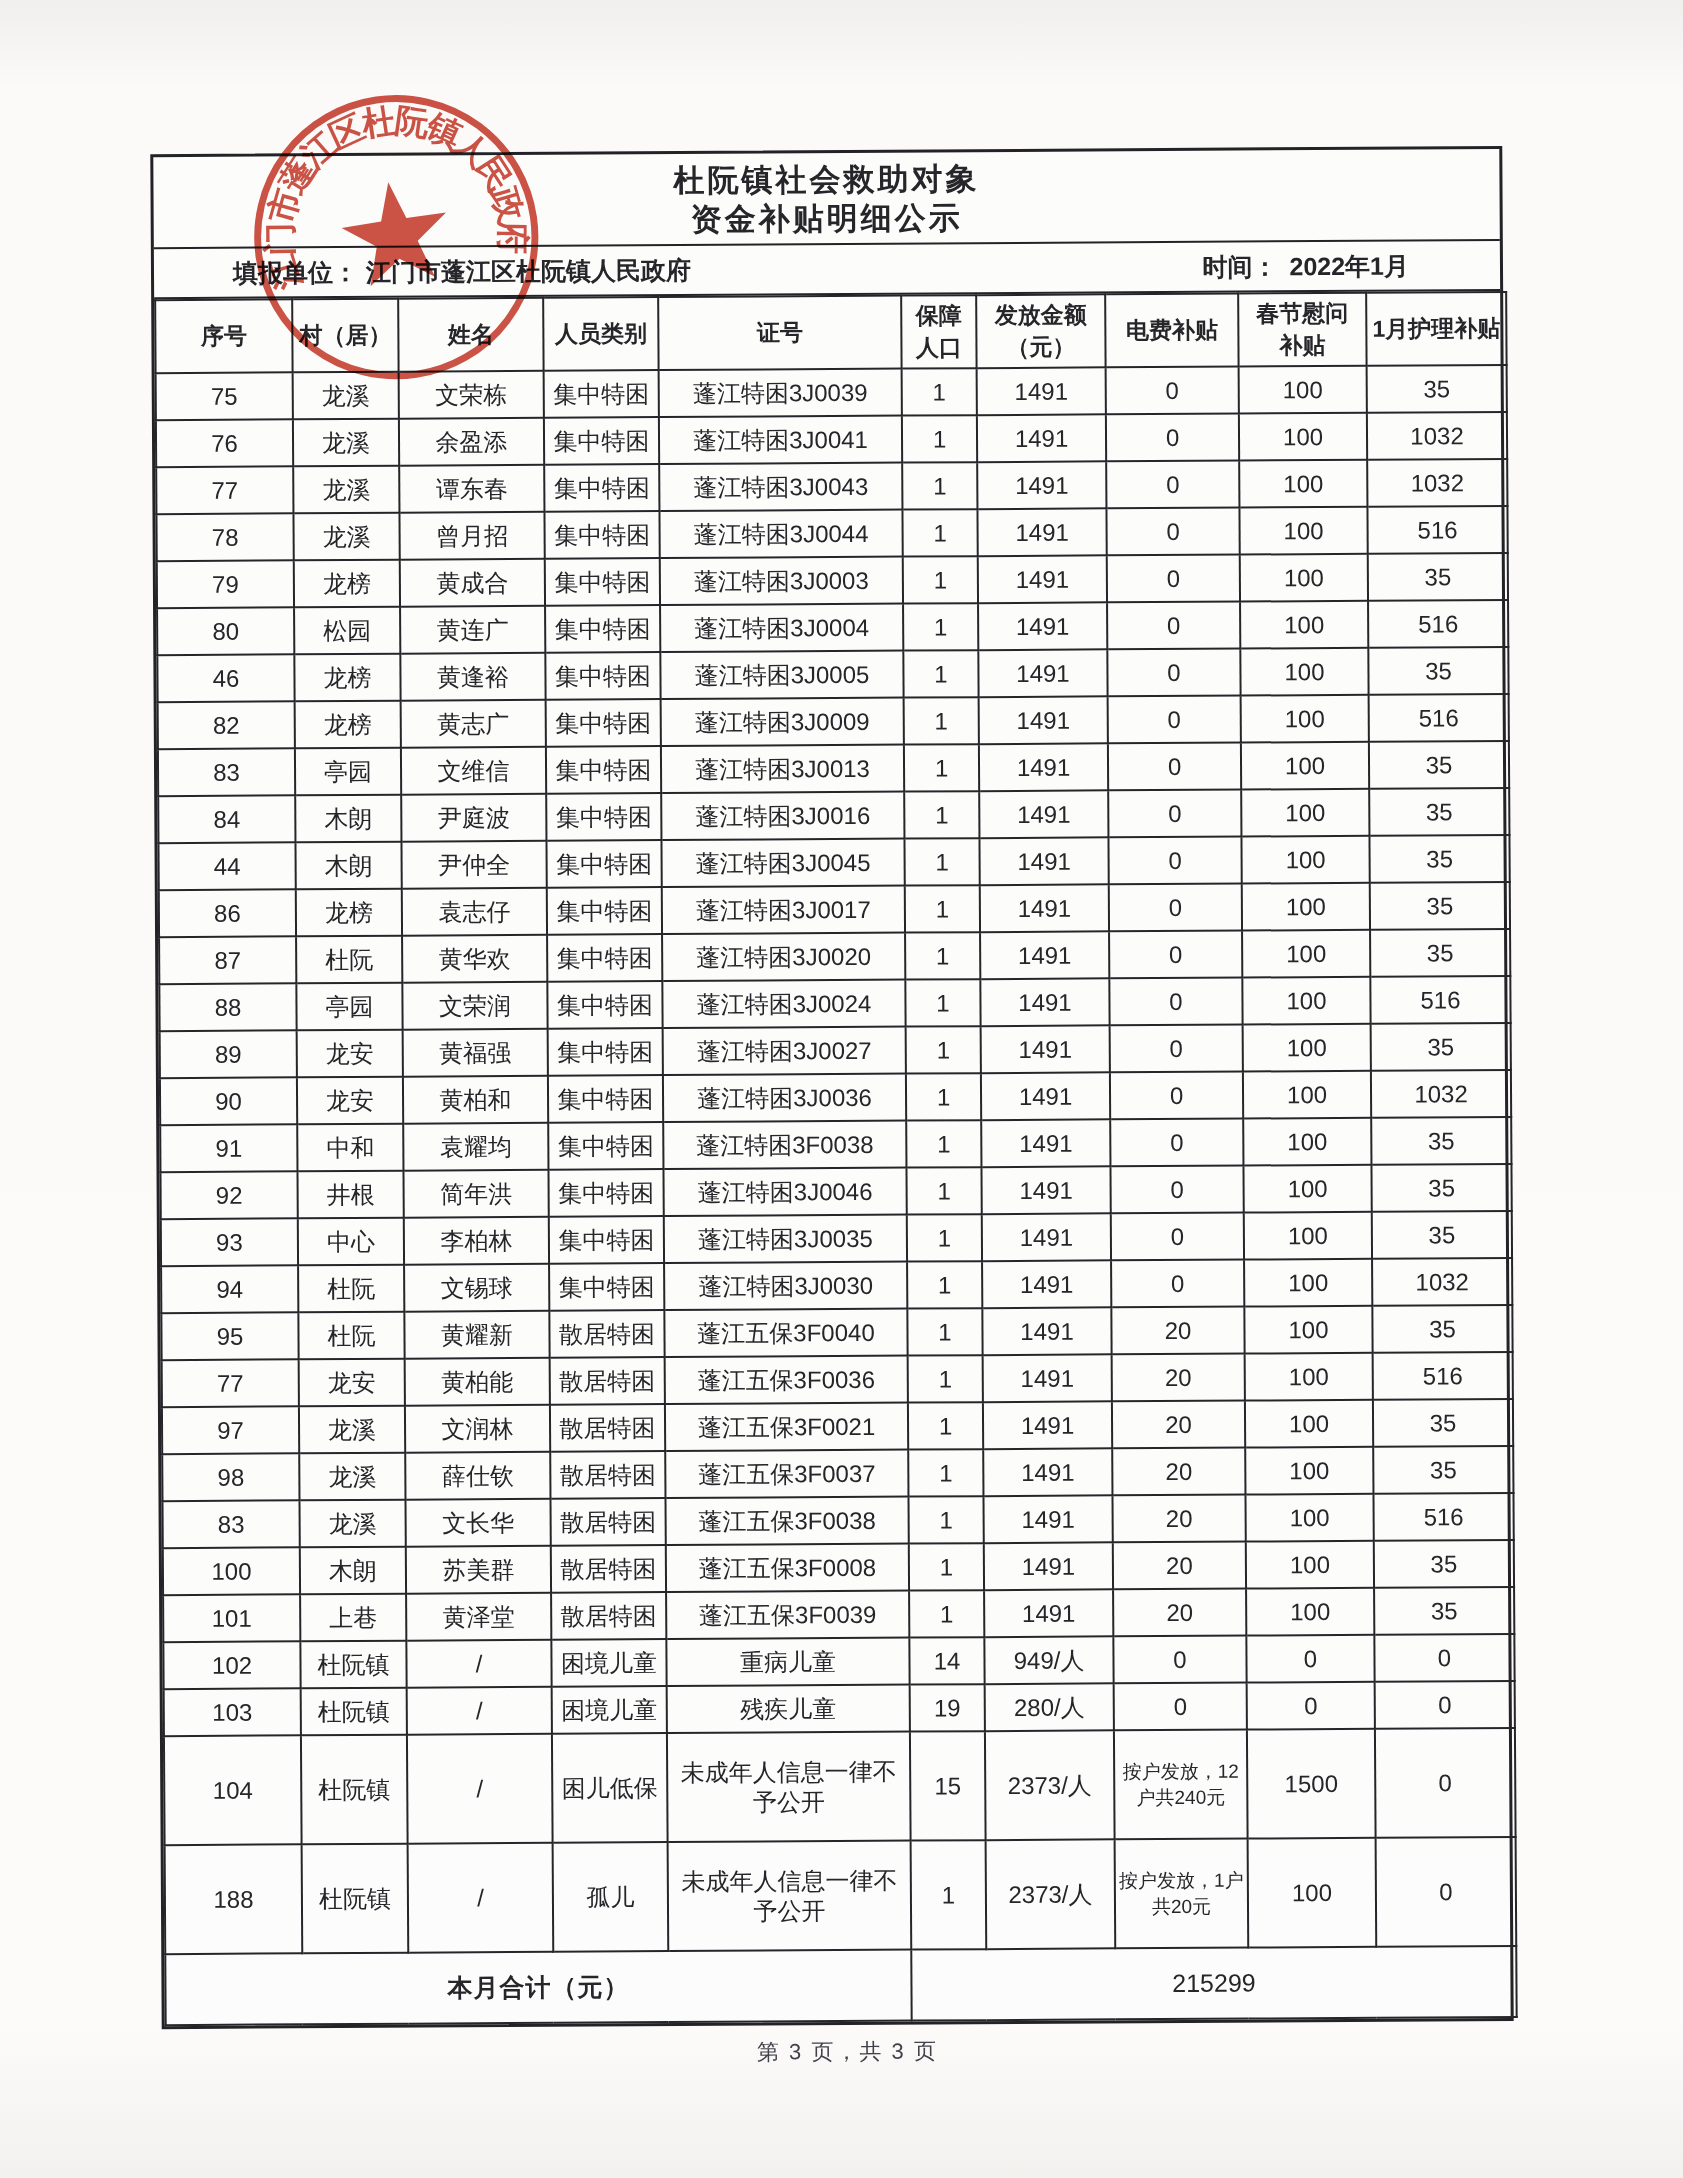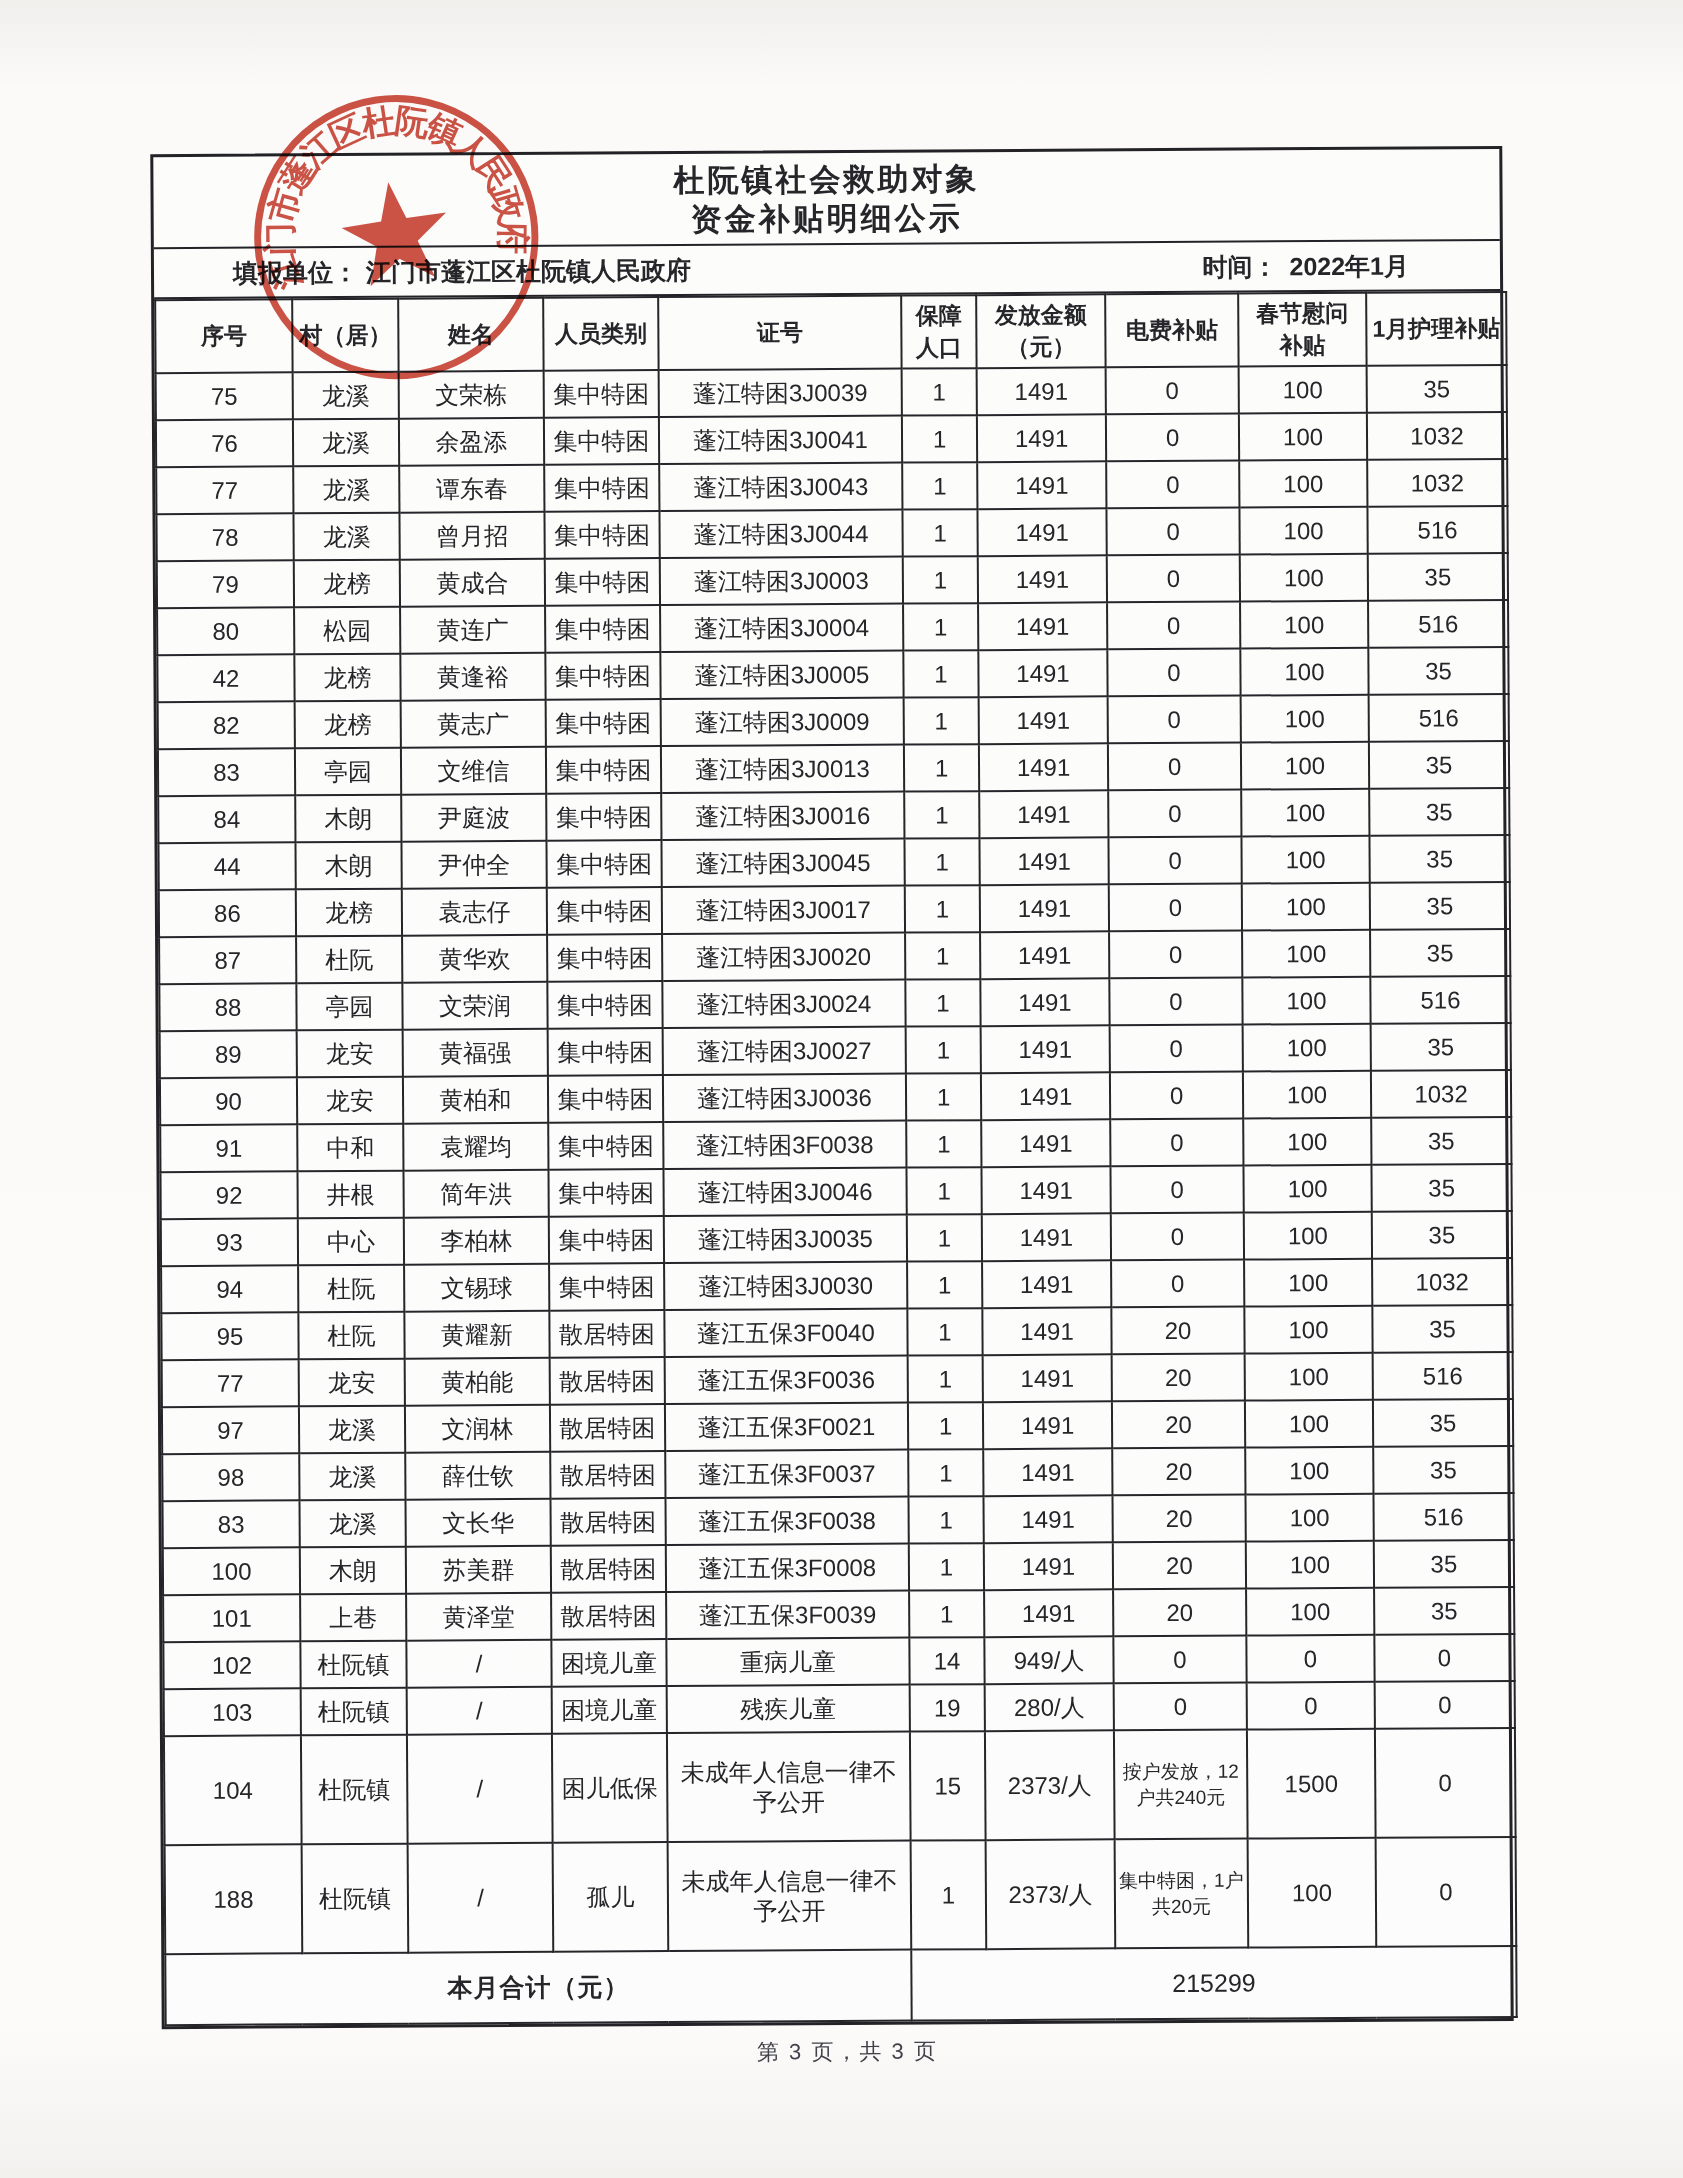--- a/index.html
+++ b/index.html
@@ -174,21 +174,21 @@
             <td>黄连广</td>
             <td>集中特困</td>
             <td>蓬江特困3J0004</td>
             <td>1</td>
             <td>1491</td>
             <td>0</td>
             <td>100</td>
             <td>516</td>
           </tr>
           <tr>
-            <td>42</td>
+            <td>46</td>
             <td>龙榜</td>
             <td>黄逢裕</td>
             <td>集中特困</td>
             <td>蓬江特困3J0005</td>
             <td>1</td>
             <td>1491</td>
             <td>0</td>
             <td>100</td>
             <td>35</td>
           </tr>
@@ -469,21 +469,21 @@
             <td>0</td>
           </tr>
           <tr class="tall">
             <td>188</td>
             <td>杜阮镇</td>
             <td>/</td>
             <td>孤儿</td>
             <td>未成年人信息一律不予公开</td>
             <td>1</td>
             <td>2373/人</td>
-            <td class="wrapsmall">集中特困，1户共20元</td>
+            <td class="wrapsmall">按户发放，1户共20元</td>
             <td>100</td>
             <td>0</td>
           </tr>
         </tbody>
       <tfoot>
         <tr>
           <td colspan="5" class="sum-label">本月合计（元）</td>
           <td colspan="5">215299</td>
         </tr>
       </tfoot>

